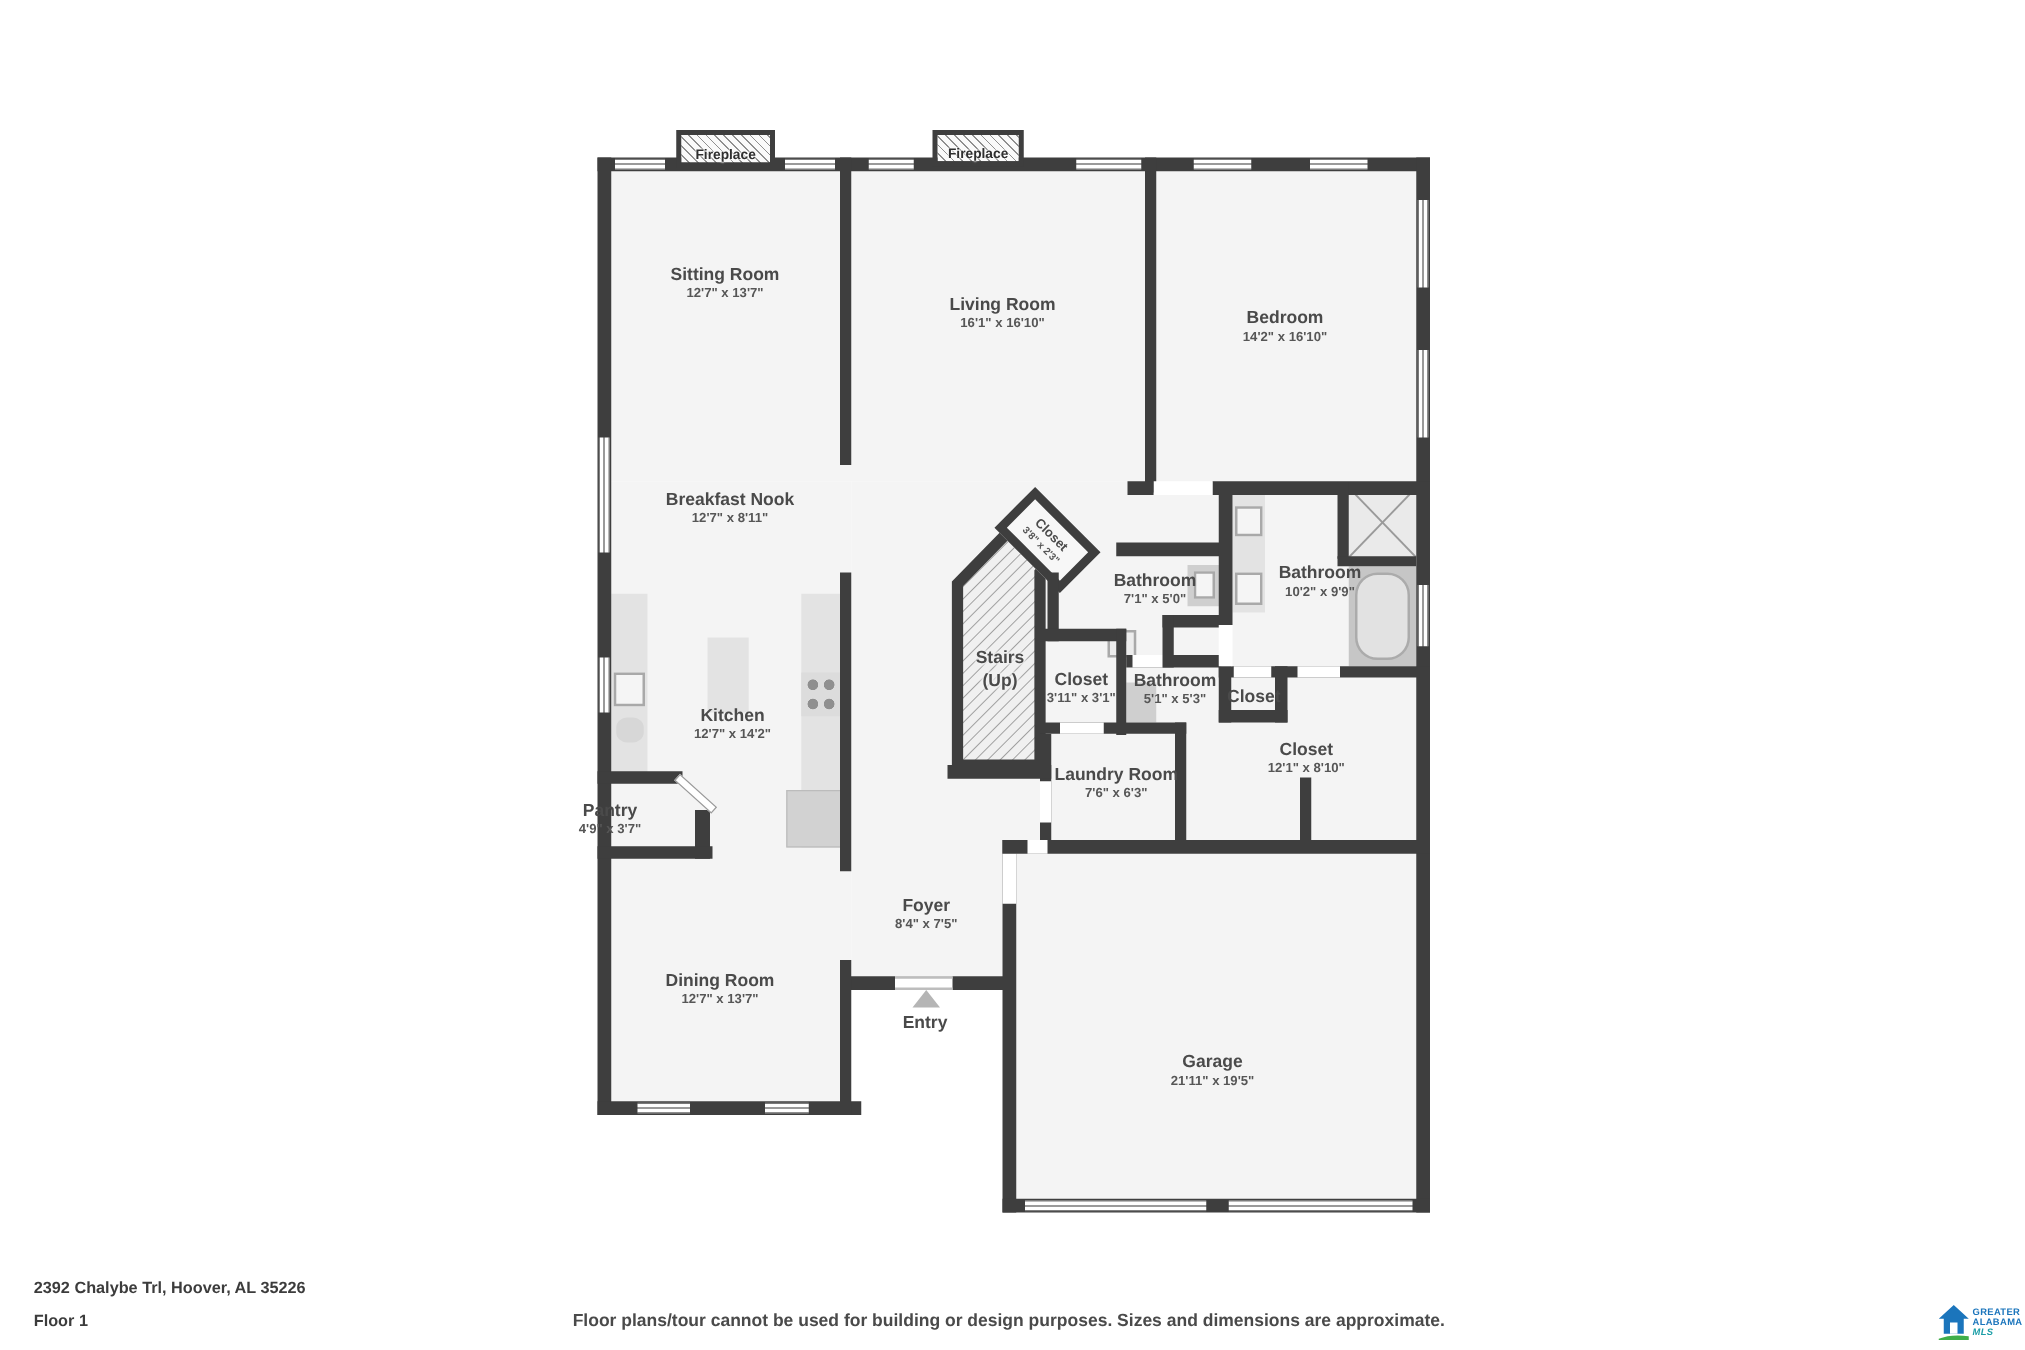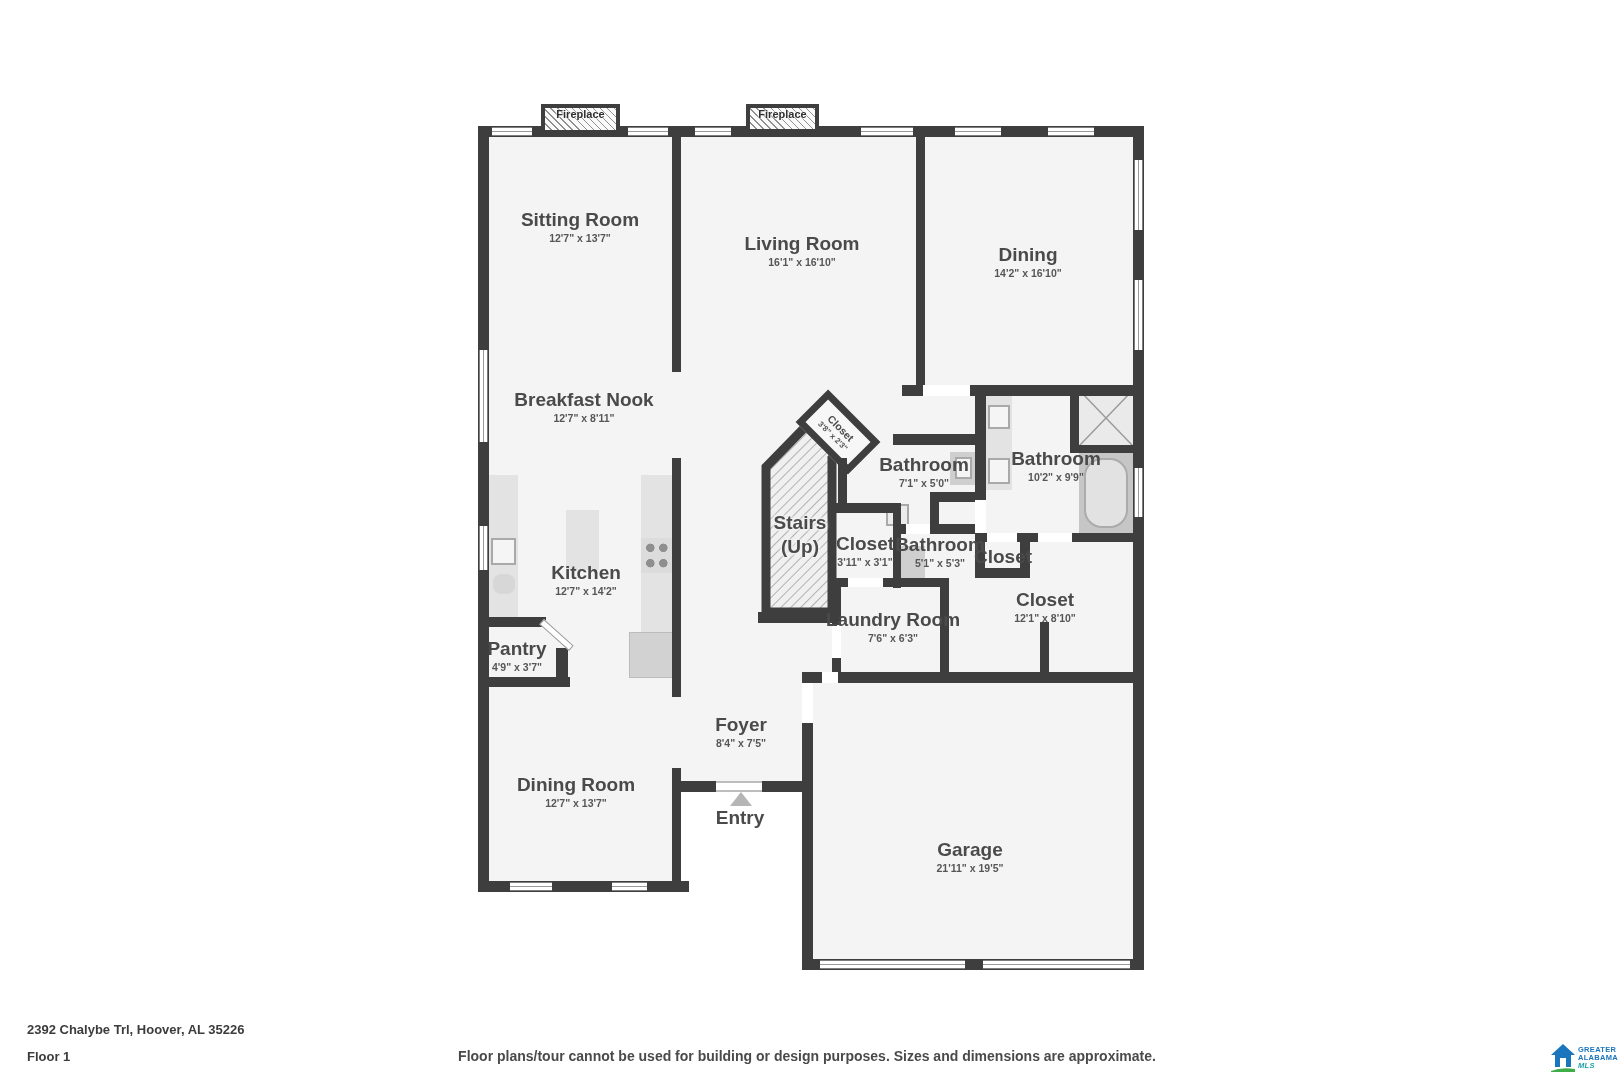--- a/index.html
+++ b/index.html
@@ -7,26 +7,26 @@
           font-family:"Liberation Sans","DejaVu Sans",sans-serif;}
   
   .floor{position:absolute;background:#f4f4f4;z-index:0;}
   .fix{position:absolute;z-index:1;}
   .wall{position:absolute;background:#3e3e3e;z-index:2;}
   .door{position:absolute;background:#ffffff;z-index:3;}
   .winH{position:absolute;z-index:3;background:linear-gradient(#fff 0 38%,#9a9a9a 38% 62%,#fff 62%);border:1px solid #7d7d7d;border-left:none;border-right:none;box-sizing:border-box;}
   .winV{position:absolute;z-index:3;background:linear-gradient(90deg,#fff 0 38%,#9a9a9a 38% 62%,#fff 62%);border:1px solid #7d7d7d;border-top:none;border-bottom:none;box-sizing:border-box;}
   .fireplace{position:absolute;z-index:4;border:4px solid #3e3e3e;box-sizing:border-box;
      background:repeating-linear-gradient(45deg,#fafafa 0 4px,#8f8f8f 4px 5px);
-     display:flex;align-items:flex-start;justify-content:center;}
+     display:flex;align-items:flex-end;justify-content:center;}
   .fireplace span{font-size:11px;font-weight:700;color:#2f2f2f;
      text-shadow:0 0 2px #fff,0 0 2px #fff,0 0 2px #fff;}
   .room-label{position:absolute;transform:translate(-50%,-50%);text-align:center;color:#4a4a4a;
      z-index:6;line-height:1.25;white-space:nowrap;}
-  .rname{font-size:19px;font-weight:700;}
+  .rname{font-size:14px;font-weight:700;}
   .rdims{font-size:10.5px;font-weight:700;color:#565656;}
   .small .rname{font-size:10.5px;}
   .small .rdims{font-size:8px;}
   .halo .rname,.halo .rdims{text-shadow:0 0 3px #f2f2f2,0 0 4px #f2f2f2,0 0 5px #f2f2f2,1px 1px 2px #f2f2f2,-1px -1px 2px #f2f2f2;}
   .counter{background:#e3e3e3;}
   .appliance{background:#d2d2d2;border:1px solid #bcbcbc;box-sizing:border-box;}
   .sinkbox{background:#f5f5f5;border:2px solid #a9a9a9;box-sizing:border-box;}
   .vanity{background:#cfcfcf;}
   .tub-surround{background:#c6c6c6;}
   .tub{position:absolute;background:#e2e2e2;border:2px solid #ababab;border-radius:18px;box-sizing:border-box;}
@@ -192,32 +192,32 @@
 
 <div class="room-label" style="left: 580px; top: 226px;">
       <div class="rname">Sitting Room</div>
       <div class="rdims">12'7" x 13'7"</div>
     </div>
     <div class="room-label" style="left: 802px; top: 250px;">
       <div class="rname">Living Room</div>
       <div class="rdims">16'1" x 16'10"</div>
     </div>
     <div class="room-label" style="left: 1028px; top: 261px;">
-      <div class="rname">Dining</div>
+      <div class="rname">Bedroom</div>
       <div class="rdims">14'2" x 16'10"</div>
     </div>
     <div class="room-label" style="left: 584px; top: 406px;">
       <div class="rname">Breakfast Nook</div>
       <div class="rdims">12'7" x 8'11"</div>
     </div>
     <div class="room-label" style="left: 586px; top: 579px;">
       <div class="rname">Kitchen</div>
       <div class="rdims">12'7" x 14'2"</div>
     </div>
-    <div class="room-label" style="left: 517px; top: 655px;">
+    <div class="room-label" style="left: 488px; top: 655px;">
       <div class="rname">Pantry</div>
       <div class="rdims">4'9" x 3'7"</div>
     </div>
     <div class="room-label" style="left: 576px; top: 791px;">
       <div class="rname">Dining Room</div>
       <div class="rdims">12'7" x 13'7"</div>
     </div>
     <div class="room-label" style="left: 741px; top: 731px;">
       <div class="rname">Foyer</div>
       <div class="rdims">8'4" x 7'5"</div>

